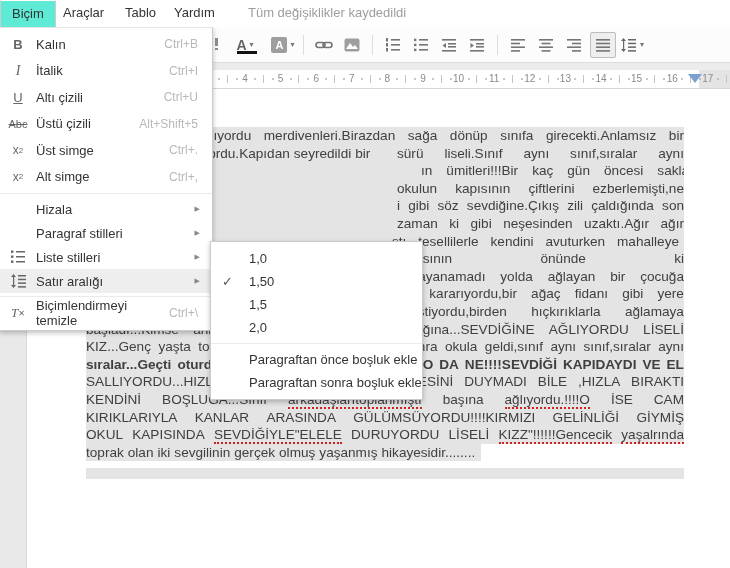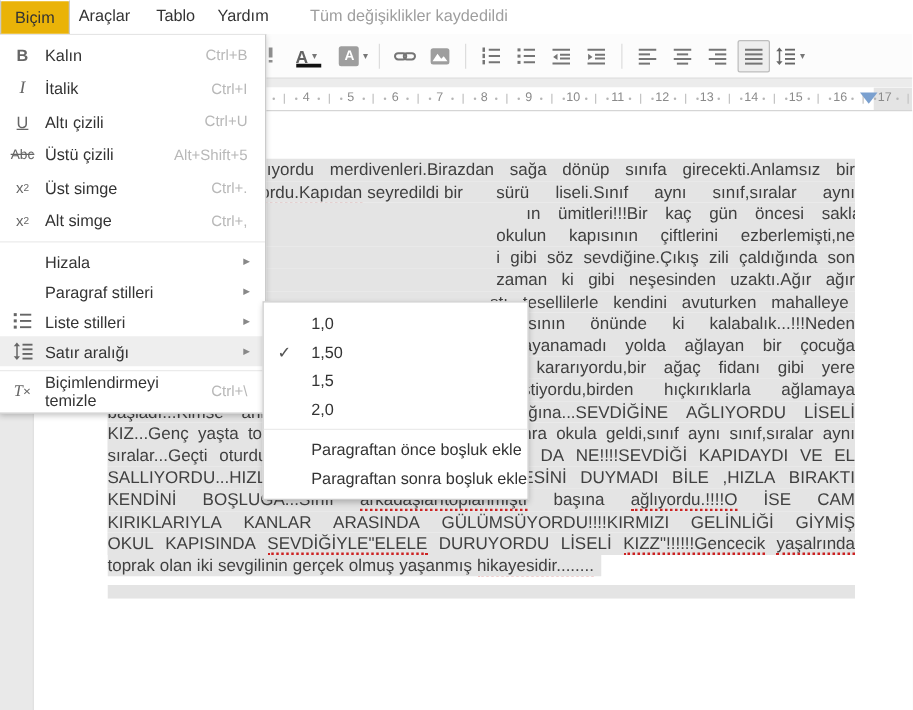--- a/index.html
+++ b/index.html
@@ -4,21 +4,21 @@
 <title>Docs Format Menu</title>
 <style>
   html,body{margin:0;padding:0;background:#fff;}
   #screen{position:relative;width:730px;height:568px;overflow:hidden;
     font-family:"Liberation Sans","DejaVu Sans",sans-serif;background:#fff;}
 
   
   #menubar{position:absolute;left:0;top:0;width:730px;height:27px;background:#fff;z-index:30;}
   .mb-item{position:absolute;top:0;height:26px;line-height:26px;padding:0 11px;
     font-size:13px;color:#333;cursor:default;}
-  .mb-item.active{background:#eab308;border-left:1px solid #cbcbcb;border-right:1px solid #cbcbcb;
+  .mb-item.active{background:#5eead4;border-left:1px solid #cbcbcb;border-right:1px solid #cbcbcb;
     border-top:1px solid #fff;z-index:31;}
   #save-status{position:absolute;left:248px;top:0;height:26px;line-height:26px;
     font-size:13px;color:#9e9e9e;}
 
   
   #toolbar{position:absolute;left:0;top:27px;width:730px;height:35px;background:#fcfcfc;
     border-bottom:1px solid #dcdcdc;z-index:5;display:flex;align-items:center;}
   .tb-btn{height:24px;min-width:24px;display:flex;align-items:center;justify-content:center;
     margin:0 2px;border-radius:2px;color:#757575;position:relative;}
   .tb-btn.active{background:#eeeeee;border:1px solid #bdbdbd;}
@@ -177,21 +177,20 @@
         </span>
       </div>
       <div class="doc-line" style="top: 123.2px;">
         <span class="frag" style="left: 0px;">
           <span class="w">gelmişti...Fakat</span>
         </span>
         <span class="jfrag" style="left: 311px; width: 287px;">
           <span class="w">kapısının</span>
           <span class="w">önünde</span>
           <span class="w">ki</span>
-          <span class="w">kalabalık...!!!Neden</span>
         </span>
       </div>
       <div class="doc-line" style="top: 140.8px;">
         <span class="frag" style="left: 0px;">
           <span class="w">ağlıyordu</span>
           <span class="w">herkes</span>
         </span>
         <span class="jfrag" style="left: 311px; width: 287px;">
           <span class="w">...Dayanamadı</span>
           <span class="w">yolda</span>
@@ -238,21 +237,21 @@
         <span class="w">toprak</span>
         <span class="w">olan</span>
         <span class="w">sevdiğine</span>
         <span class="w">ağlıyordu.Sonra</span>
         <span class="w">okula</span>
         <span class="w">geldi,sınıf</span>
         <span class="w">aynı</span>
         <span class="w">sınıf,sıralar</span>
         <span class="w">aynı</span>
       </div>
-      <div class="doc-line full" style="top: 228.8px;">
+      <div class="doc-line full" style="top: 228.8px; font-weight: bold;">
         <span class="w">sıralar...Geçti</span>
         <span class="w">oturdu</span>
         <span class="w">camın</span>
         <span class="w">kenarındaki</span>
         <span class="w">yerine...!!!!O</span>
         <span class="w">DA</span>
         <span class="w">NE!!!!SEVDİĞİ</span>
         <span class="w">KAPIDAYDI</span>
         <span class="w">VE</span>
         <span class="w">EL</span>

